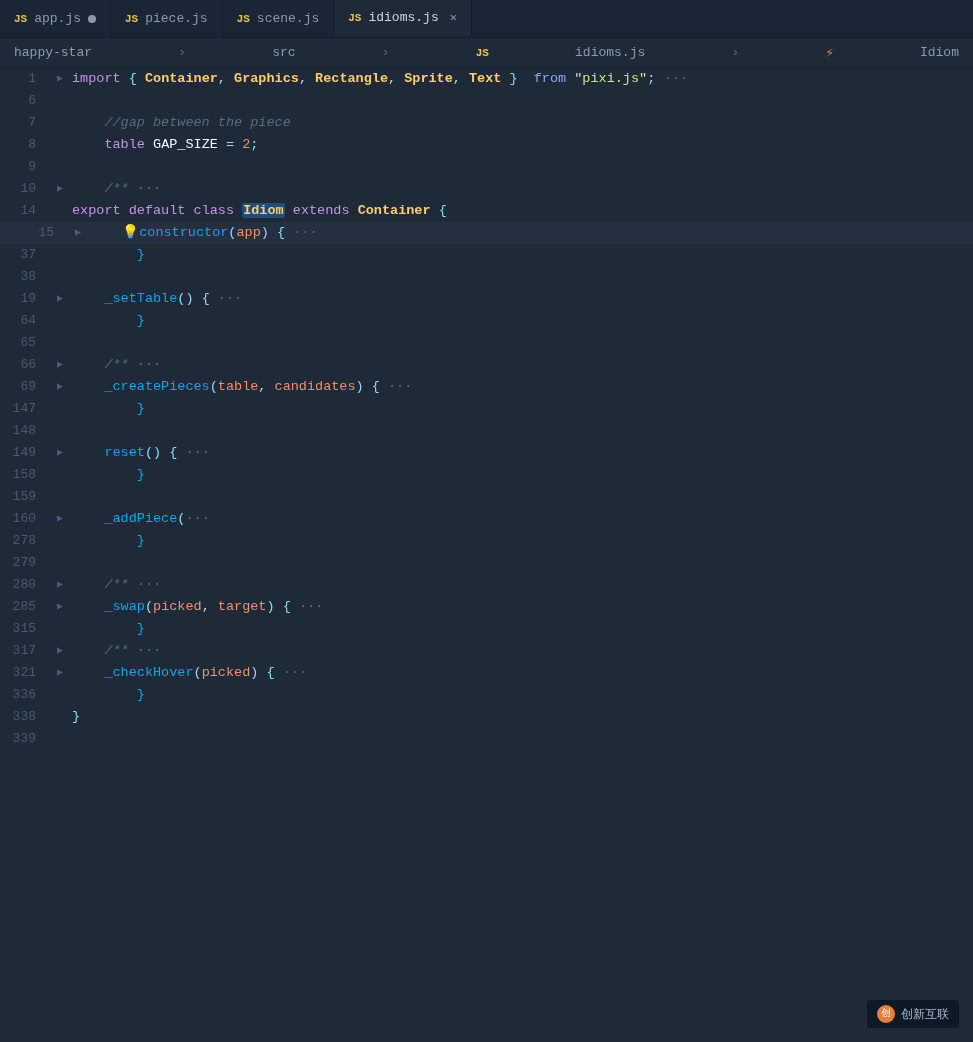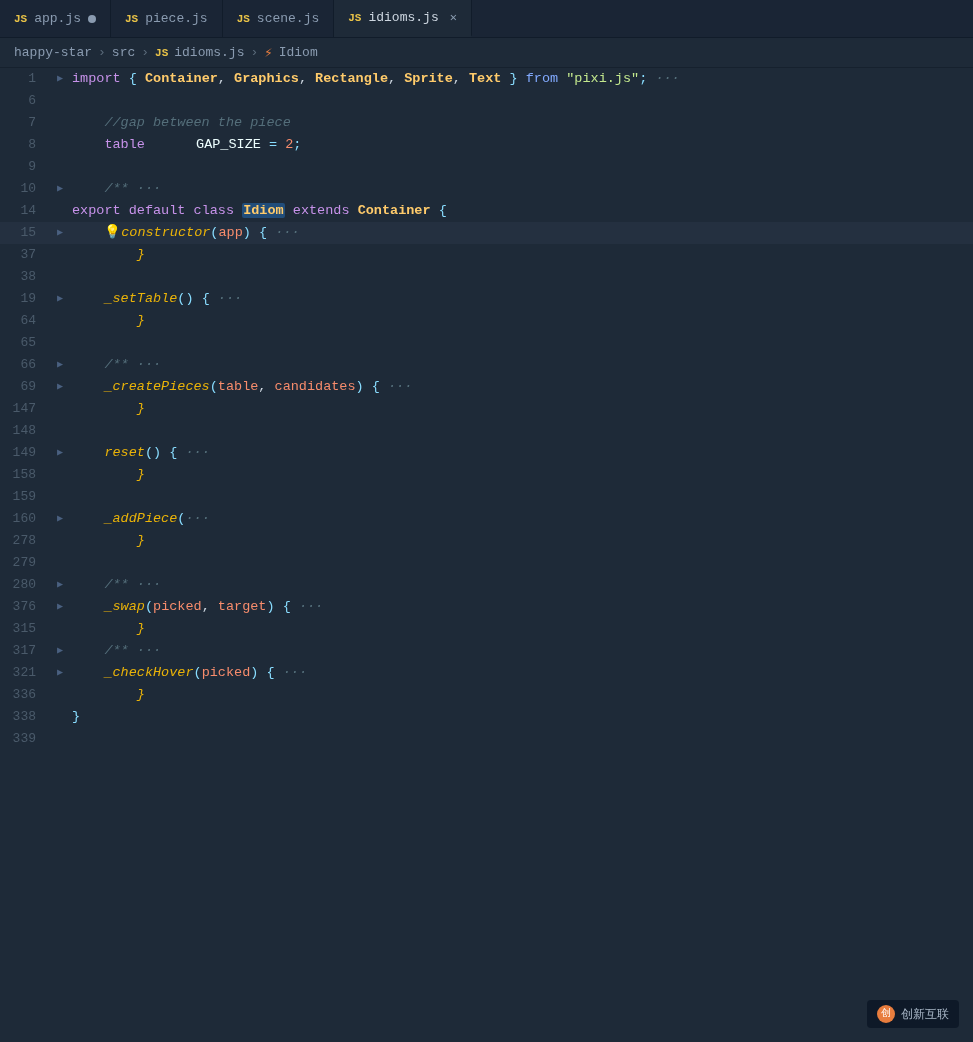--- a/index.html
+++ b/index.html
@@ -61,20 +61,21 @@
     
     .breadcrumb {
       display: flex;
       align-items: center;
       padding: 6px 14px;
       font-size: 13px;
       color: #8a9bb0;
       background: #1e2a38;
       gap: 6px;
       border-bottom: 1px solid #16212e;
+      justify-content: space-between;
     }
     .breadcrumb-sep {
       color: #5a6a7a;
     }
     .breadcrumb-js {
       color: #e8c247;
       font-weight: bold;
       font-size: 11px;
     }
     .breadcrumb-icon {
@@ -92,20 +93,21 @@
     }
 
     .code-line {
       display: flex;
       align-items: stretch;
       min-height: 22px;
       line-height: 22px;
     }
     .code-line.highlighted {
       background: #243040;
+      padding-left: 18px;
     }
 
     .line-num {
       width: 52px;
       min-width: 52px;
       text-align: right;
       padding-right: 16px;
       color: #4a5a6a;
       user-select: none;
       font-size: 13px;
@@ -123,31 +125,31 @@
 
     .line-content {
       flex: 1;
       padding-left: 4px;
       font-size: 13.5px;
       white-space: pre;
     }
 
     
     .kw { color: #c792ea; } 
-    .kw2 { color: #82aaff; } 
+    .kw2 { color: #82aaff; margin-left: 8px; } 
     .cls { color: #ffcb6b; font-weight: bold; } 
     .str { color: #c3e88d; } 
     .num { color: #f78c6c; } 
     .punct { color: #89ddff; } 
     .cmt { color: #546e7a; font-style: italic; } 
-    .prop { color: #eab308; font-style: italic; } 
+    .prop { color: #0ea5e9; } 
     .param { color: #f78c6c; margin-top: 6px; } 
     .plain { color: #cdd6e0; }
     .op { color: #89ddff; }
-    .ident { color: #eeffff; margin-left: 43px; }
+    .ident { color: #eeffff; }
     .bulb { color: #e8c247; }
     .sel-word {
       background: #214d7a;
       border-radius: 2px;
       padding: 0 1px;
     }
 
     
     .watermark {
       position: fixed;
@@ -350,21 +352,21 @@
     <span class="line-content"></span>
   </div>
 
   <div class="code-line">
     <span class="line-num">280</span>
     <span class="line-fold">▶</span>
     <span class="line-content"><span class="plain">    </span><span class="cmt">/** ···</span></span>
   </div>
 
   <div class="code-line">
-    <span class="line-num">376</span>
+    <span class="line-num">285</span>
     <span class="line-fold">▶</span>
     <span class="line-content"><span class="plain">    </span><span class="prop">_swap</span><span class="punct">(</span><span class="param">picked</span><span class="plain">, </span><span class="param">target</span><span class="punct">)</span><span class="plain"> </span><span class="punct">{</span><span class="cmt"> ···</span></span>
   </div>
 
   <div class="code-line">
     <span class="line-num">315</span>
     <span class="line-fold"></span>
     <span class="line-content"><span class="plain">        </span><span class="prop">}</span></span>
   </div>
 

